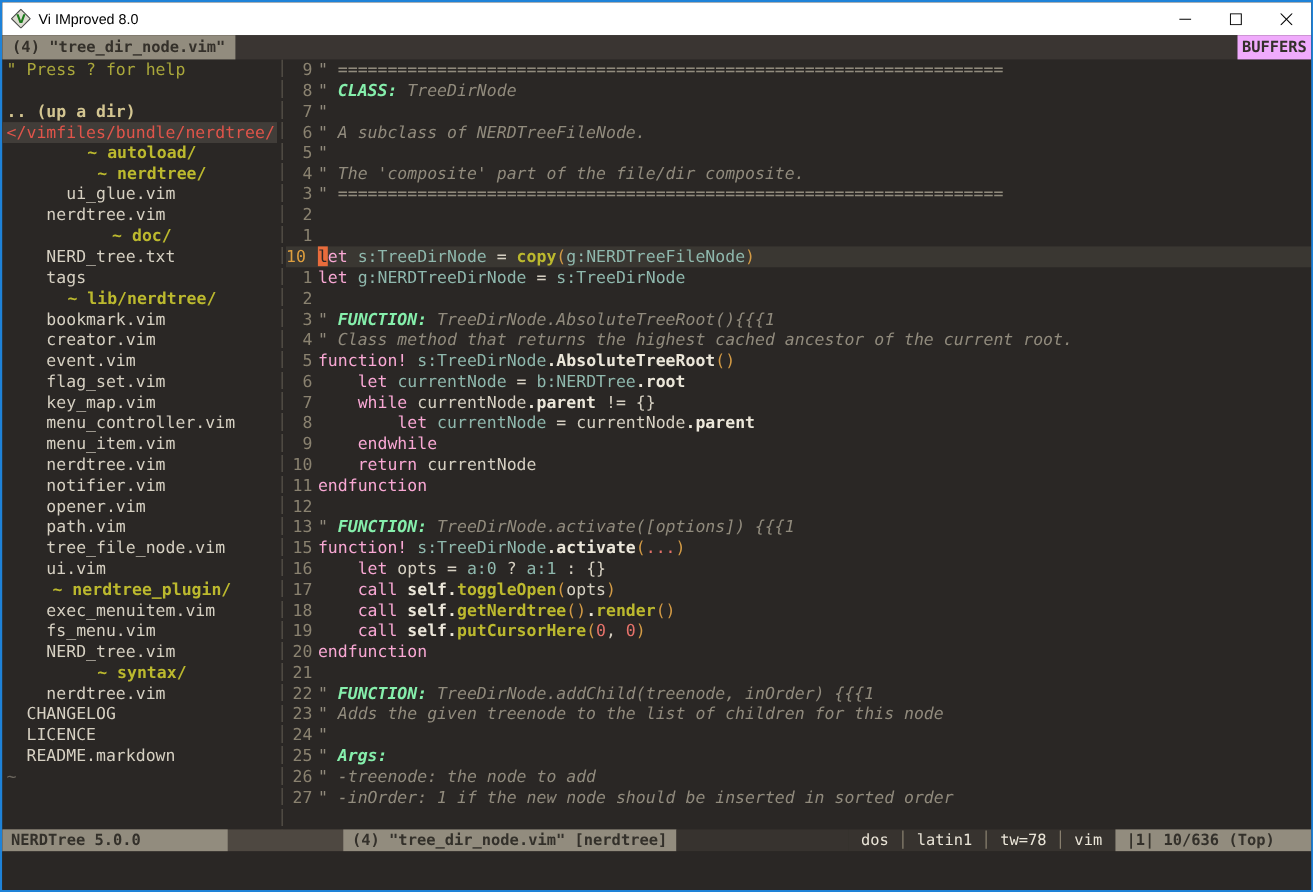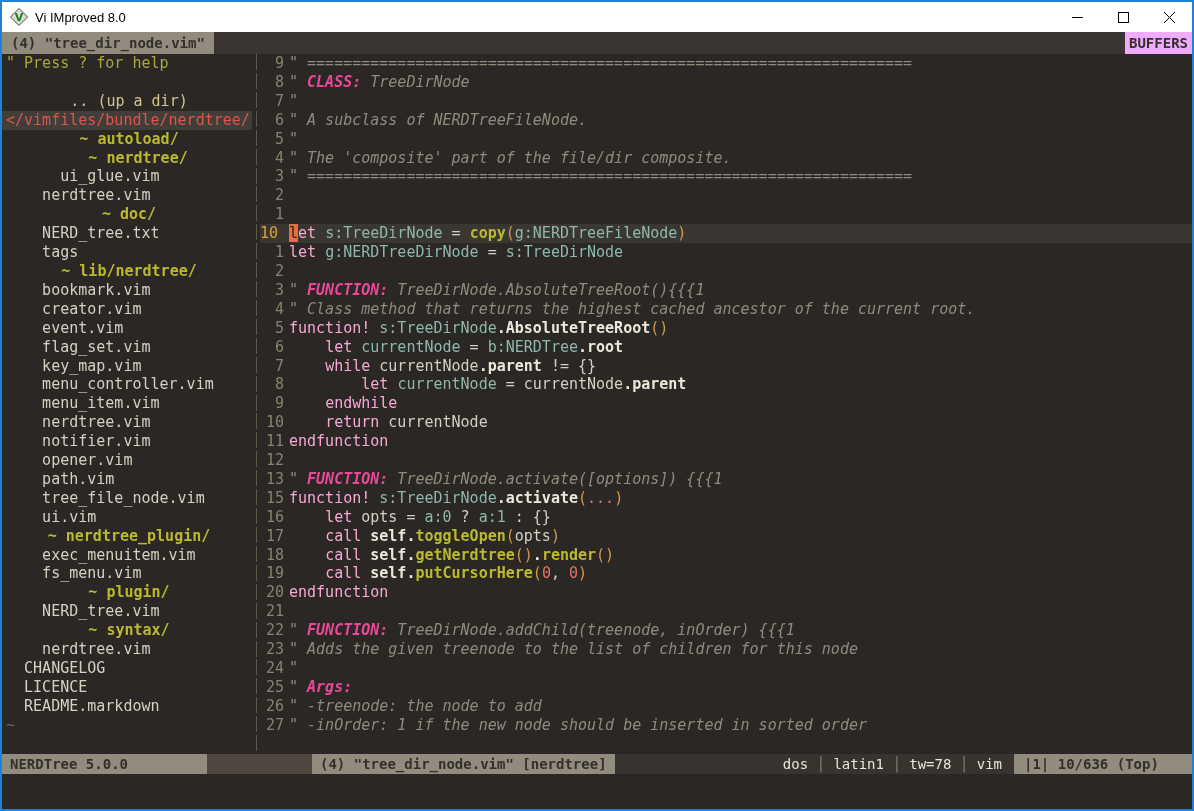--- a/index.html
+++ b/index.html
@@ -19,36 +19,36 @@
   .tab{background:#928c7e;padding:0 9px;display:flex;align-items:center;white-space:pre;}
   .tabfill{flex:1;}
   .buffers{background:#f0abfc;padding:0 4px;display:flex;align-items:center;}
 
   
   .main{height:700px;flex:none;display:flex;overflow:hidden;
     font-family:"DejaVu Sans Mono",monospace;font-size:15px;line-height:18.92px;}
   .nerdtree{width:250px;flex:none;overflow:hidden;}
   .trow{height:18.92px;white-space:pre;padding-left:4px;overflow:hidden;}
   .trow.help{color:#aaa73b;}
-  .trow.updir{color:#d3c591;font-weight:normal;text-align:center;}
+  .trow.updir{color:#d3c591;font-weight:bold;}
   .trow.root{color:#e0544a;background:#413d39;margin-left:-4px;padding-left:8px;}
   .trow.dir{color:#bcb92e;font-weight:bold;text-align:center;}
   .trow.file{color:#d6d0c2;}
   .trow.sel{color:#d0b780;}
   .trow.tilde{color:#6b665e;}
   .vsep{width:8px;flex:none;background-image:repeating-linear-gradient(to bottom,#5e594f 0px,#5e594f 16px,rgba(0,0,0,0) 16px,rgba(0,0,0,0) 18.92px);
     background-size:1px 100%;background-repeat:no-repeat;background-position:center top;}
   .editor{flex:1;overflow:hidden;}
   .erow{height:18.92px;display:flex;white-space:pre;}
   .erow.cur{background:#3a3732;}
   .lnum{width:24px;margin-right:5px;flex:none;text-align:right;color:#8a8270;}
   .erow.cur .lnum{color:#dd9e3e;text-align:left;}
   .ltext{white-space:pre;}
   .tok-c{color:#918b7d;font-style:italic;}
-  .tok-cb{color:#ec4899;font-style:italic;font-weight:bold;}
+  .tok-cb{color:#86efac;font-style:italic;font-weight:bold;}
   .tok-k{color:#f9a8d4;}
   .tok-i{color:#8fb8ad;}
   .tok-f{color:#bcb92e;font-weight:bold;margin-top:40px;}
   .tok-n{color:#d6d0c2;}
   .tok-nb{color:#ece7da;font-weight:bold;}
   .tok-p{color:#d29a45;}
   .tok-num{color:#e5726a;}
   .tok-cur{background:#e96c3c;color:#2a2725;}
 
   
@@ -128,21 +128,20 @@
         <div class="trow file">    menu_item.vim</div>
         <div class="trow file">    nerdtree.vim</div>
         <div class="trow file">    notifier.vim</div>
         <div class="trow file">    opener.vim</div>
         <div class="trow file">    path.vim</div>
         <div class="trow file">    tree_file_node.vim</div>
         <div class="trow file">    ui.vim</div>
         <div class="trow dir">~ nerdtree_plugin/</div>
         <div class="trow file">    exec_menuitem.vim</div>
         <div class="trow file">    fs_menu.vim</div>
-        <div class="trow dir">~ plugin/</div>
         <div class="trow file">    NERD_tree.vim</div>
         <div class="trow dir">~ syntax/</div>
         <div class="trow file">    nerdtree.vim</div>
         <div class="trow file">  CHANGELOG</div>
         <div class="trow file">  LICENCE</div>
         <div class="trow file">  README.markdown</div>
         <div class="trow tilde">~</div>
       </div>
     <div class="vsep"></div>
     <div class="editor">

